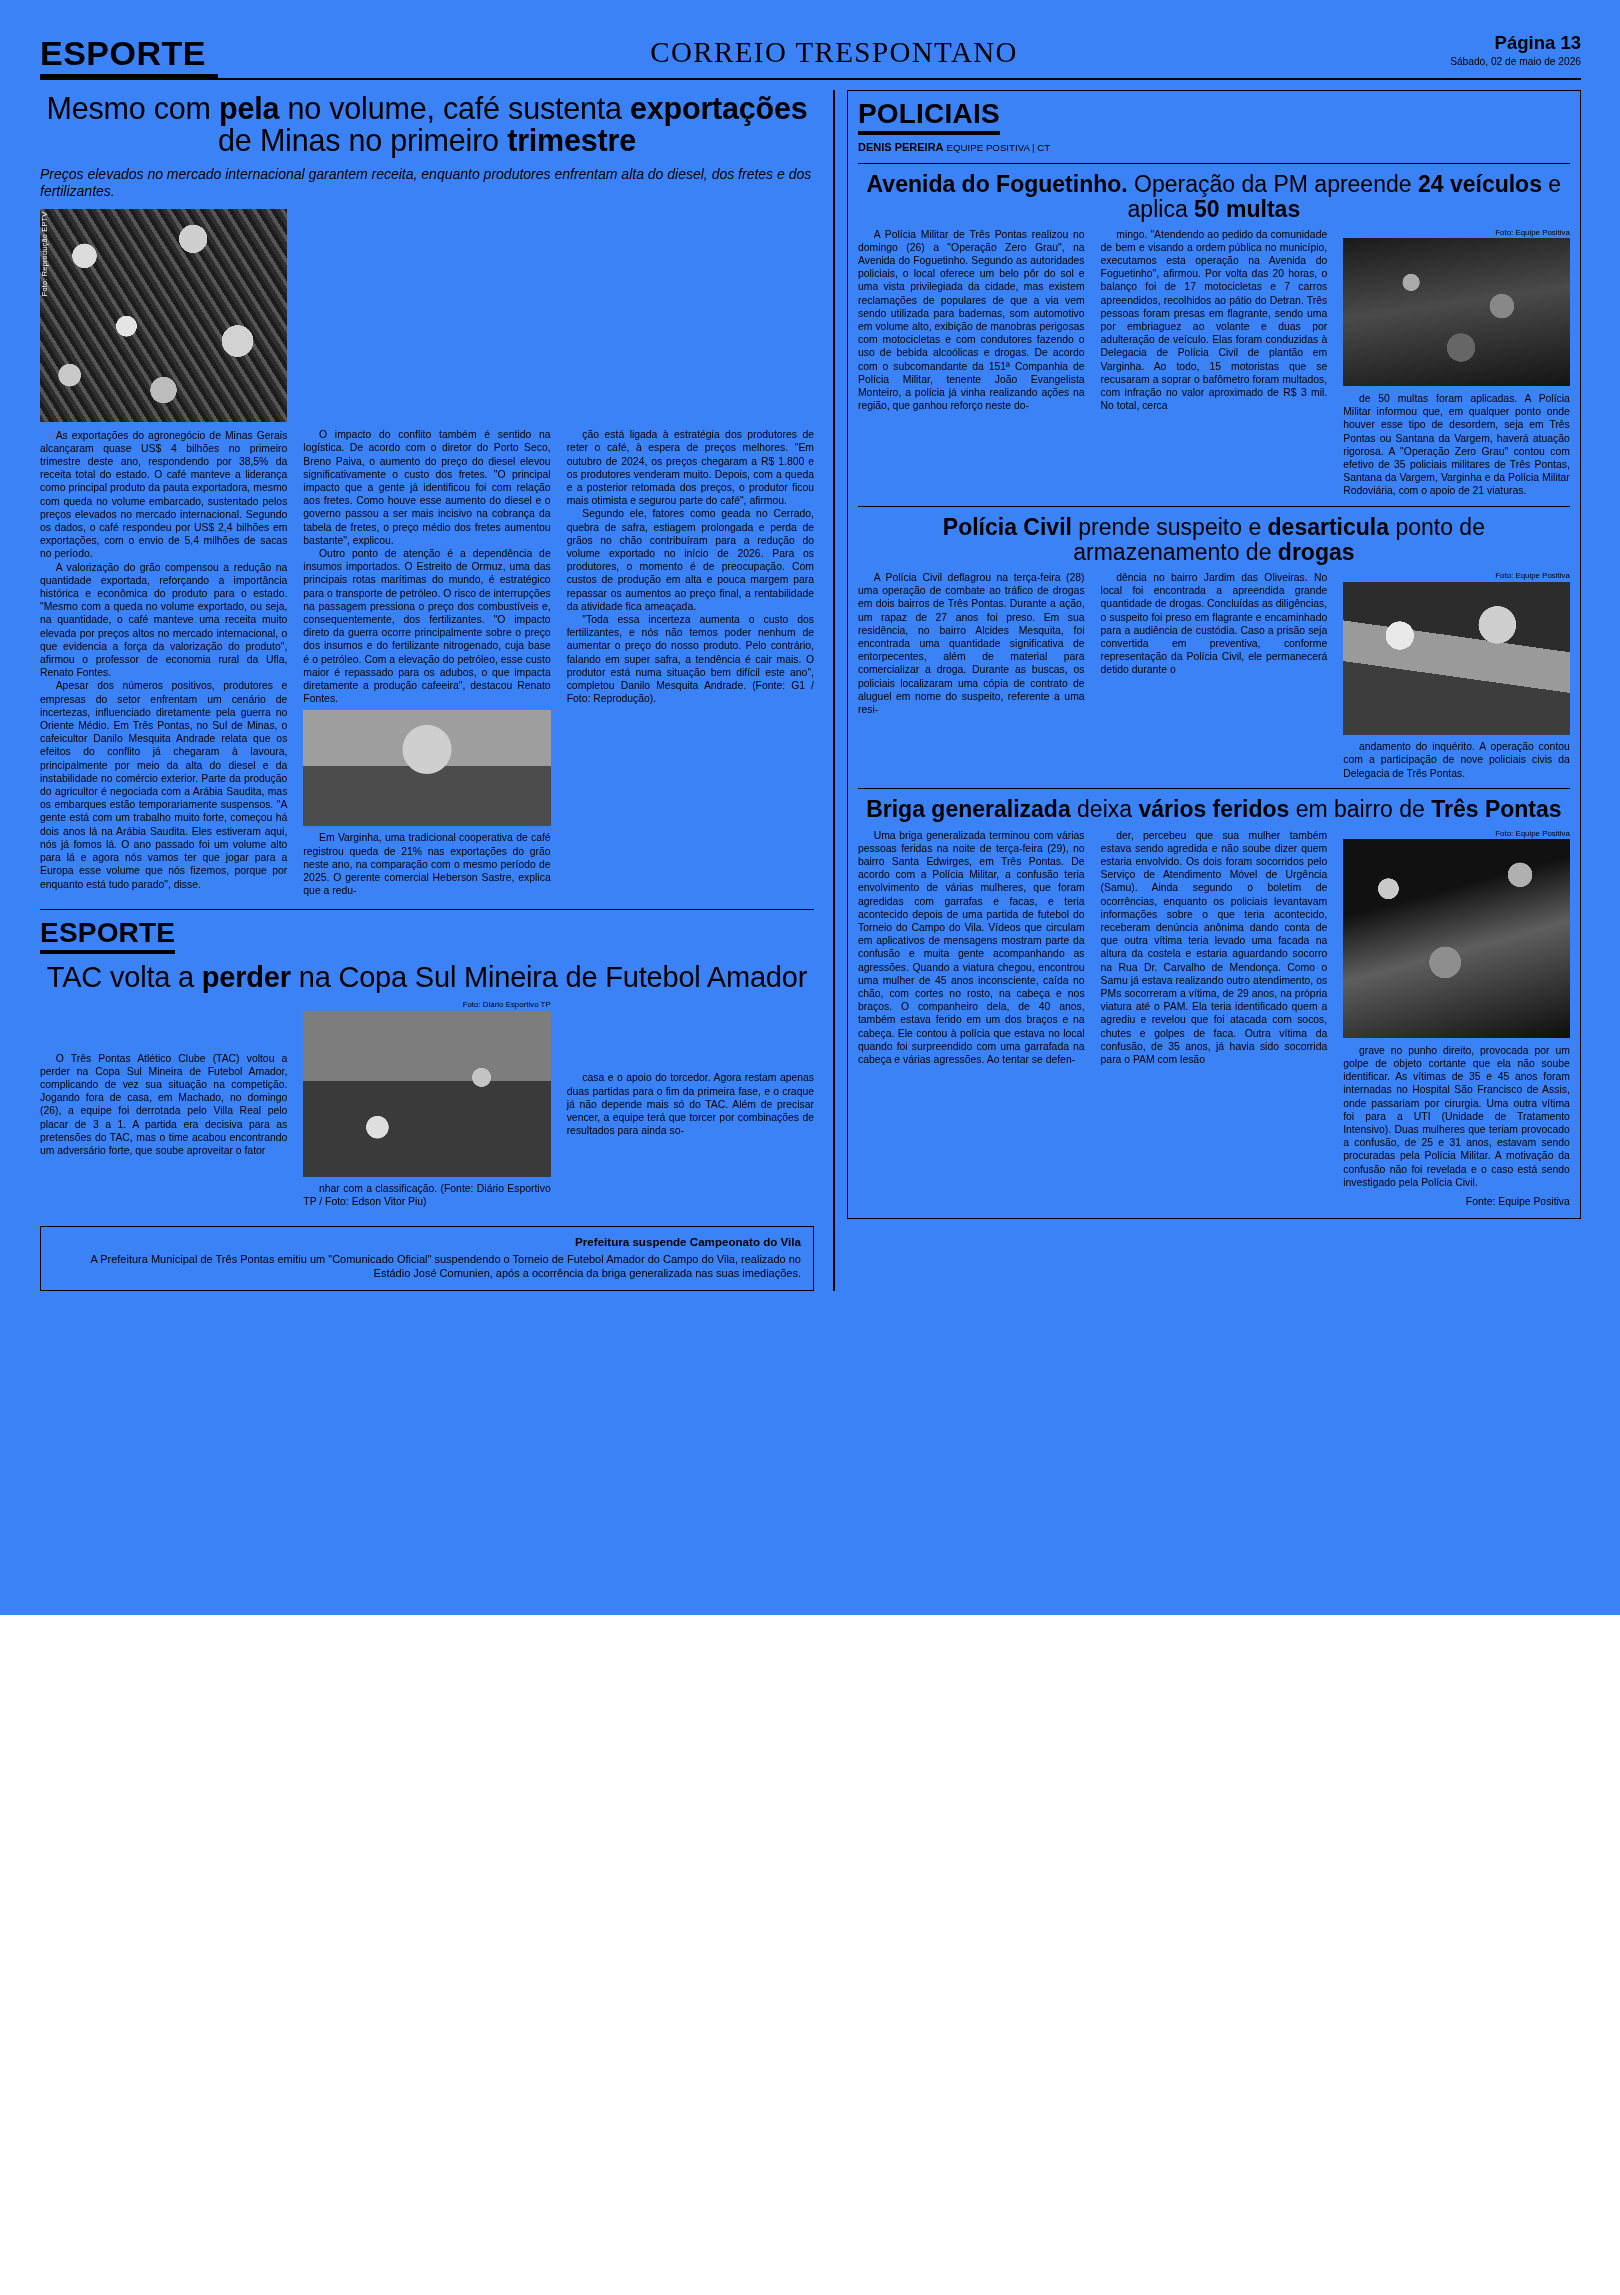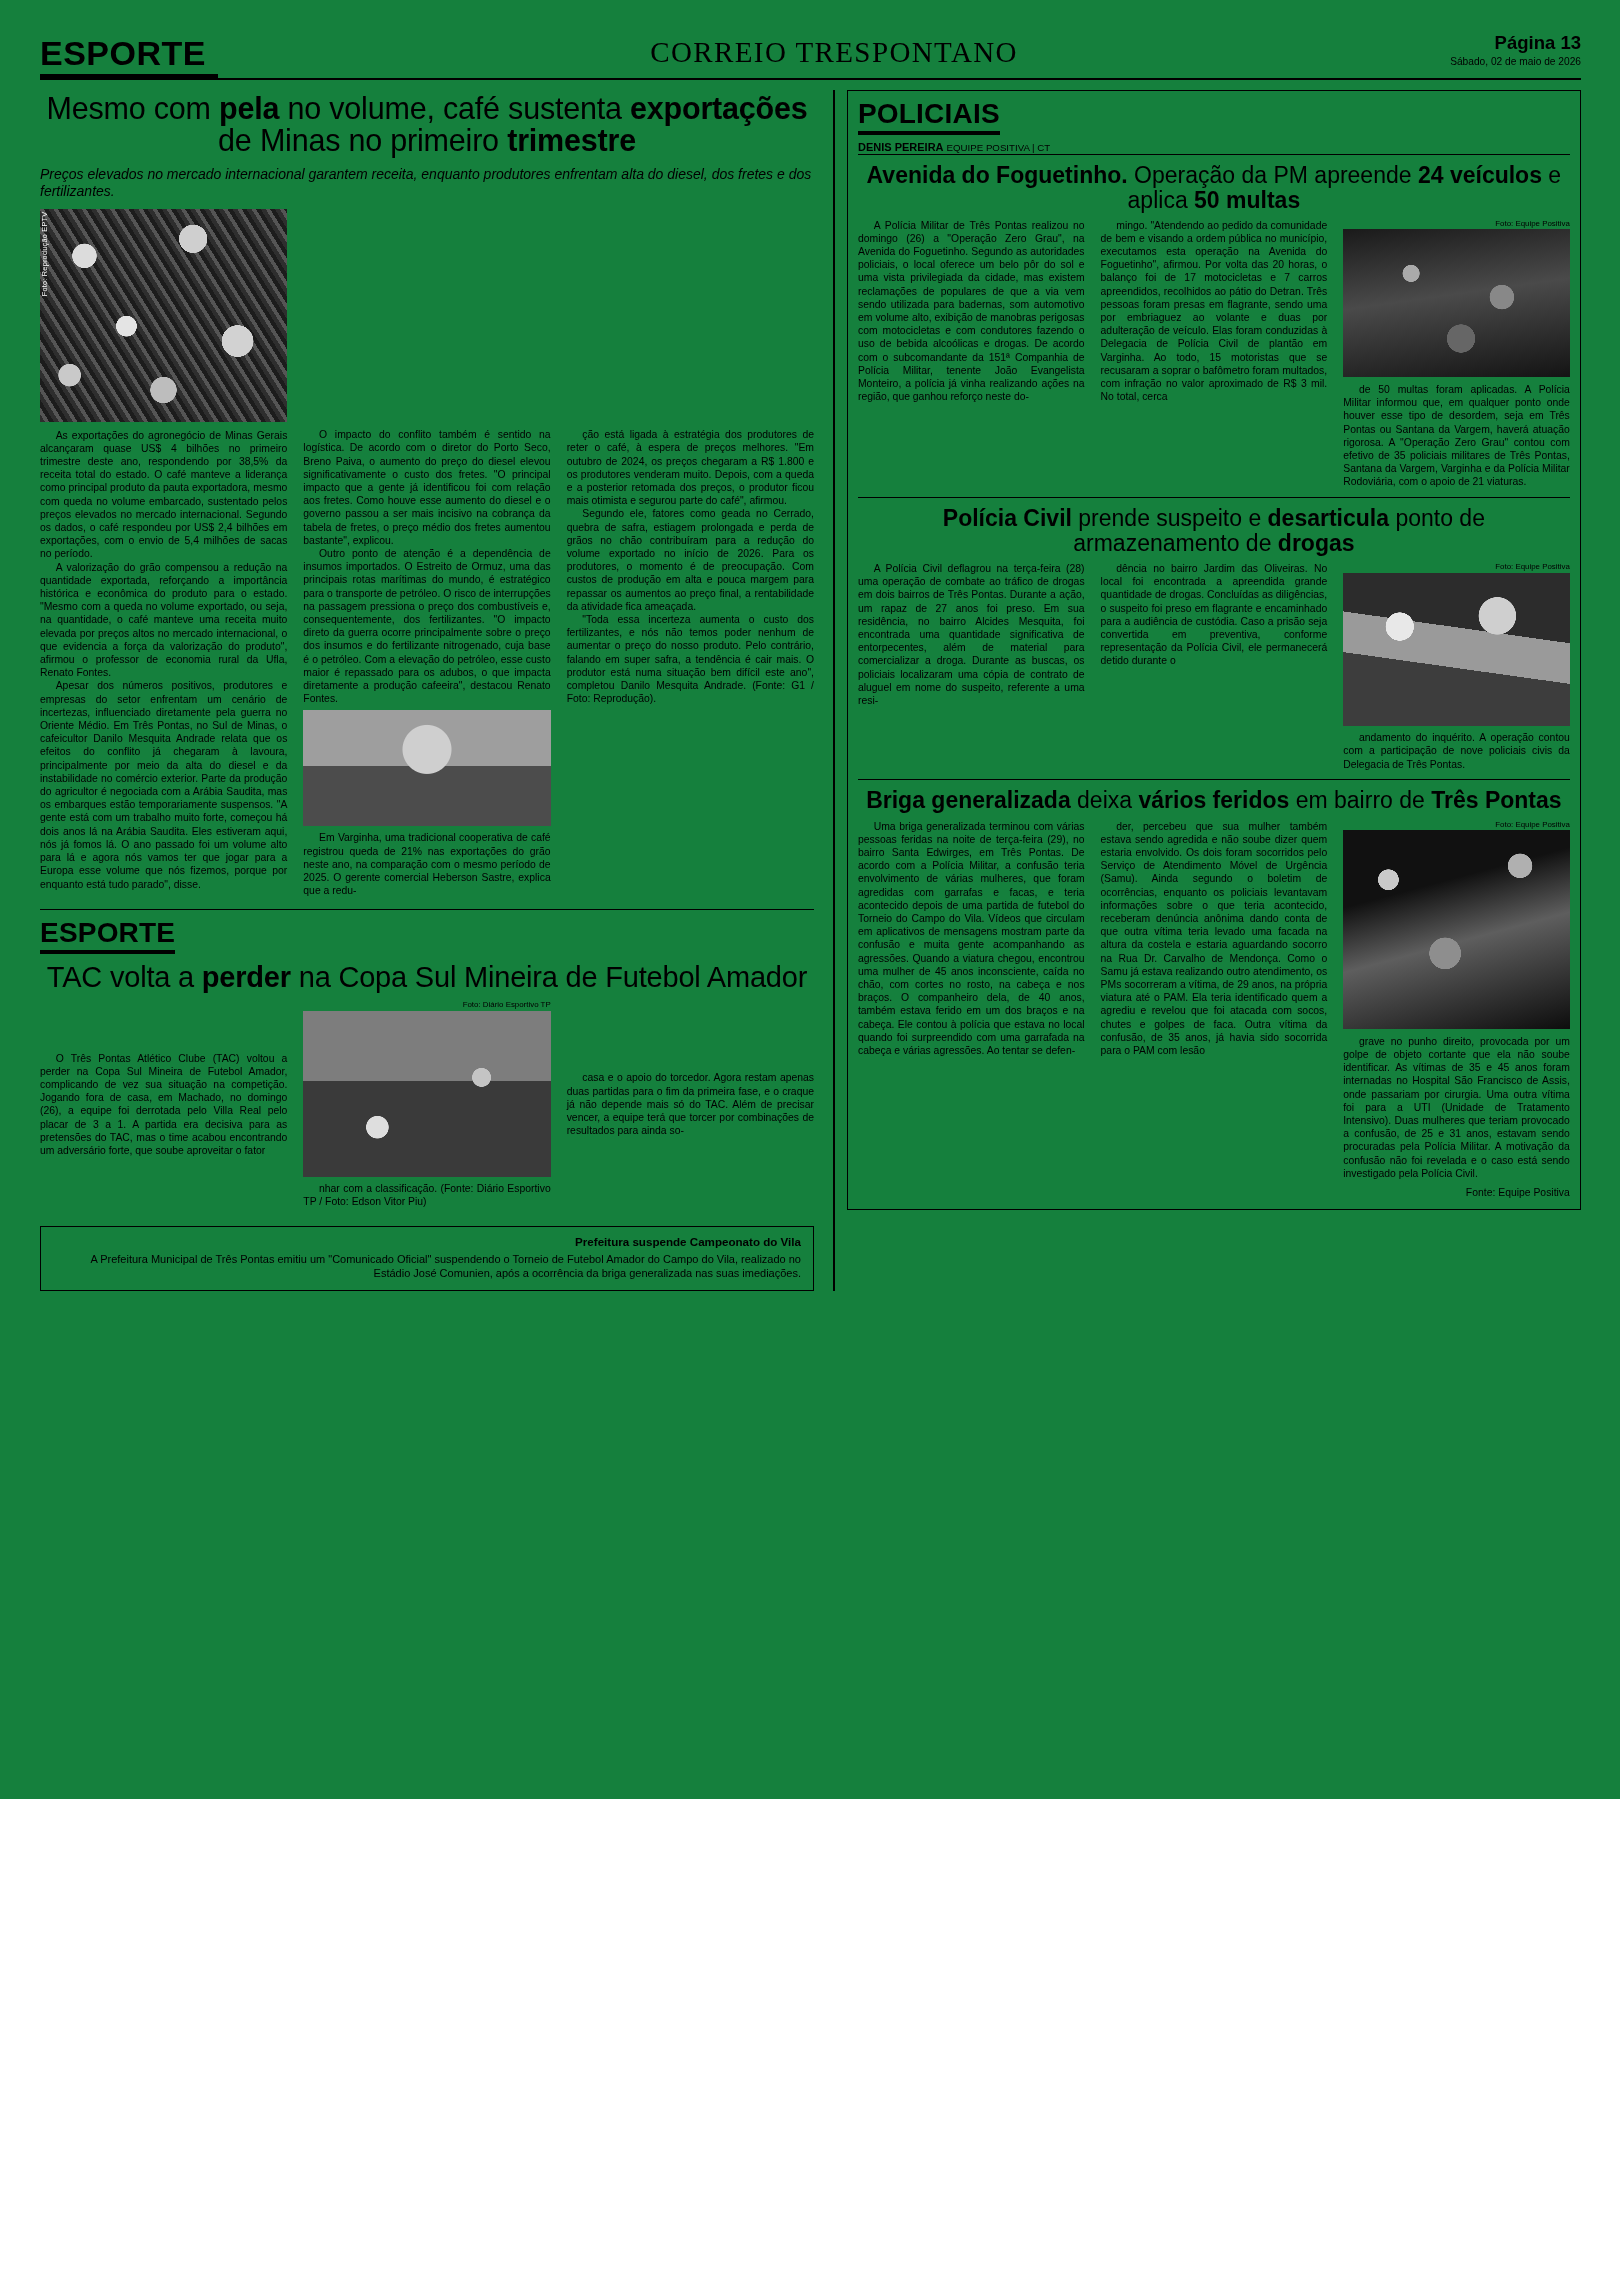--- a/index.html
+++ b/index.html
@@ -6,23 +6,23 @@
     margin: 0;
     padding: 0;
     background: #ffffff;
   }
   body {
     font-family: "Liberation Sans", sans-serif;
     color: #000;
   }
   .page {
     width: 1621px;
-    height: 1799px;
+    height: 1615px;
     position: relative;
-    background: #15803d;
+    background: #3b82f6;
     box-sizing: border-box;
     padding: 32px 40px 18.5px 40px;
   }
 
   
   .masthead {
     display: flex;
     align-items: flex-end;
     justify-content: space-between;
     border-bottom: 2.8px solid #000;
@@ -191,21 +191,21 @@
     font-weight: bold;
     letter-spacing: 0.2px;
     line-height: 1;
     border-bottom: 4.2px solid #000;
     display: inline-block;
     padding-bottom: 2.8px;
   }
   .byline {
     font-size: 11px;
     margin-top: 5.5px;
-    padding-bottom: 1px;
+    padding-bottom: 10px;
     border-bottom: 1.4px solid #000;
   }
   .byline b { font-weight: bold; }
   .byline span.light { font-weight: normal; font-size: 9.7px; }
 
   h2.sub {
     font-size: 23px;
     line-height: 1.07;
     font-weight: normal;
     text-align: center;

